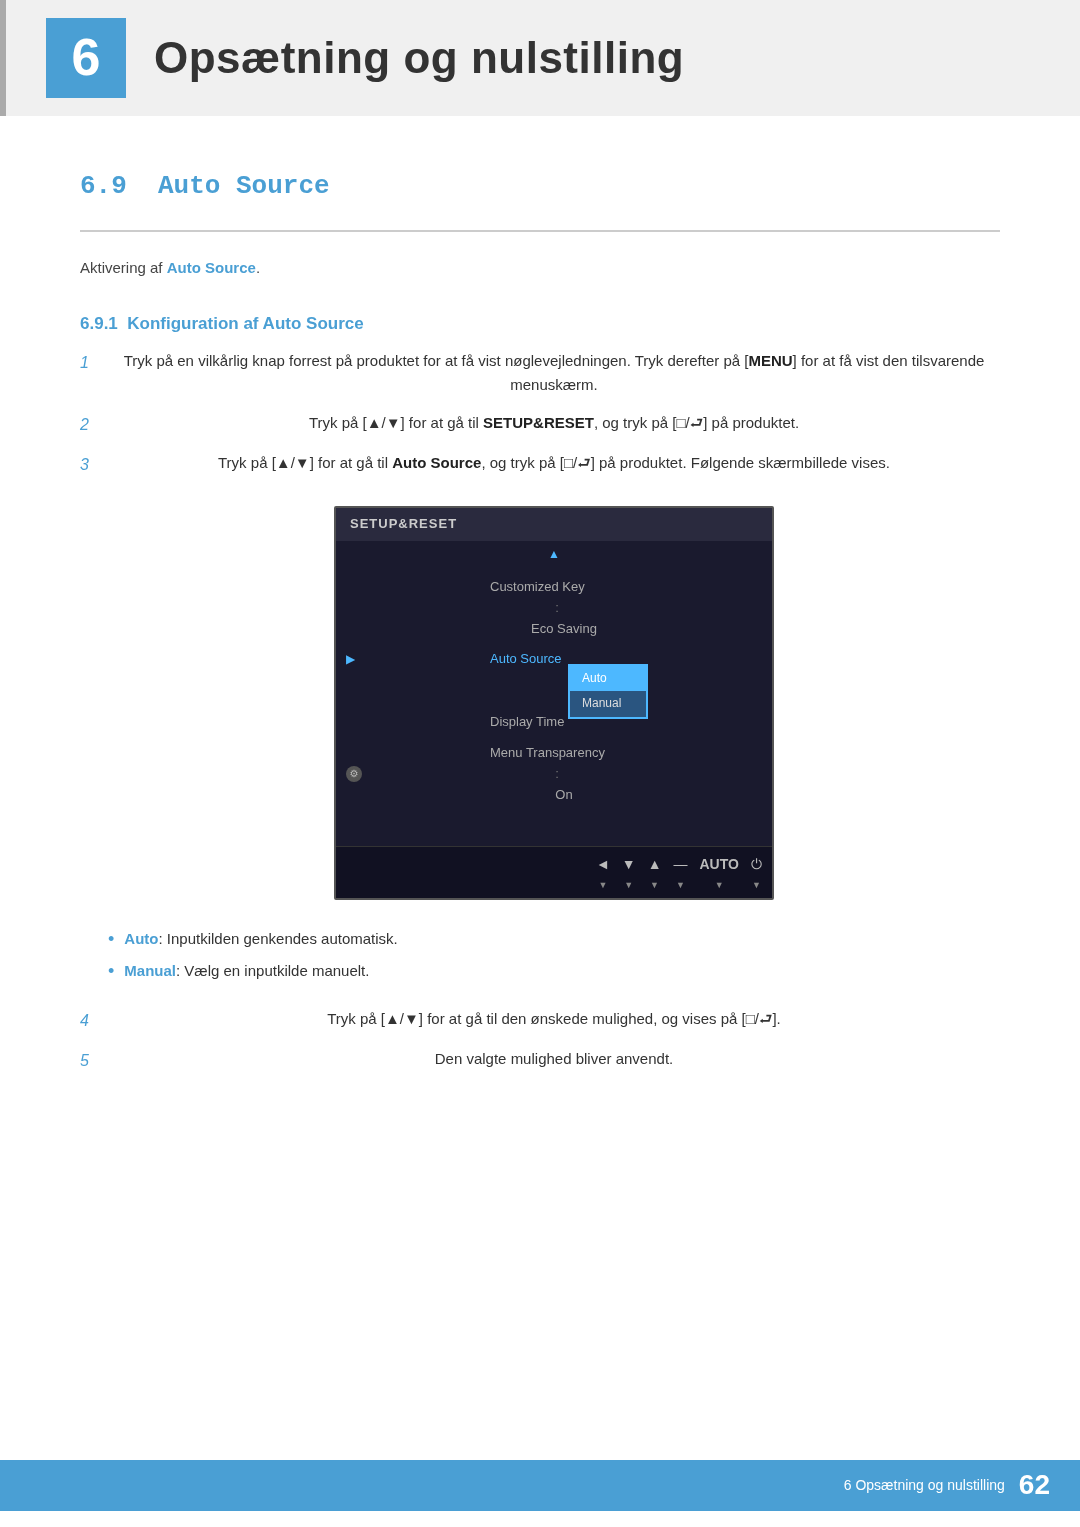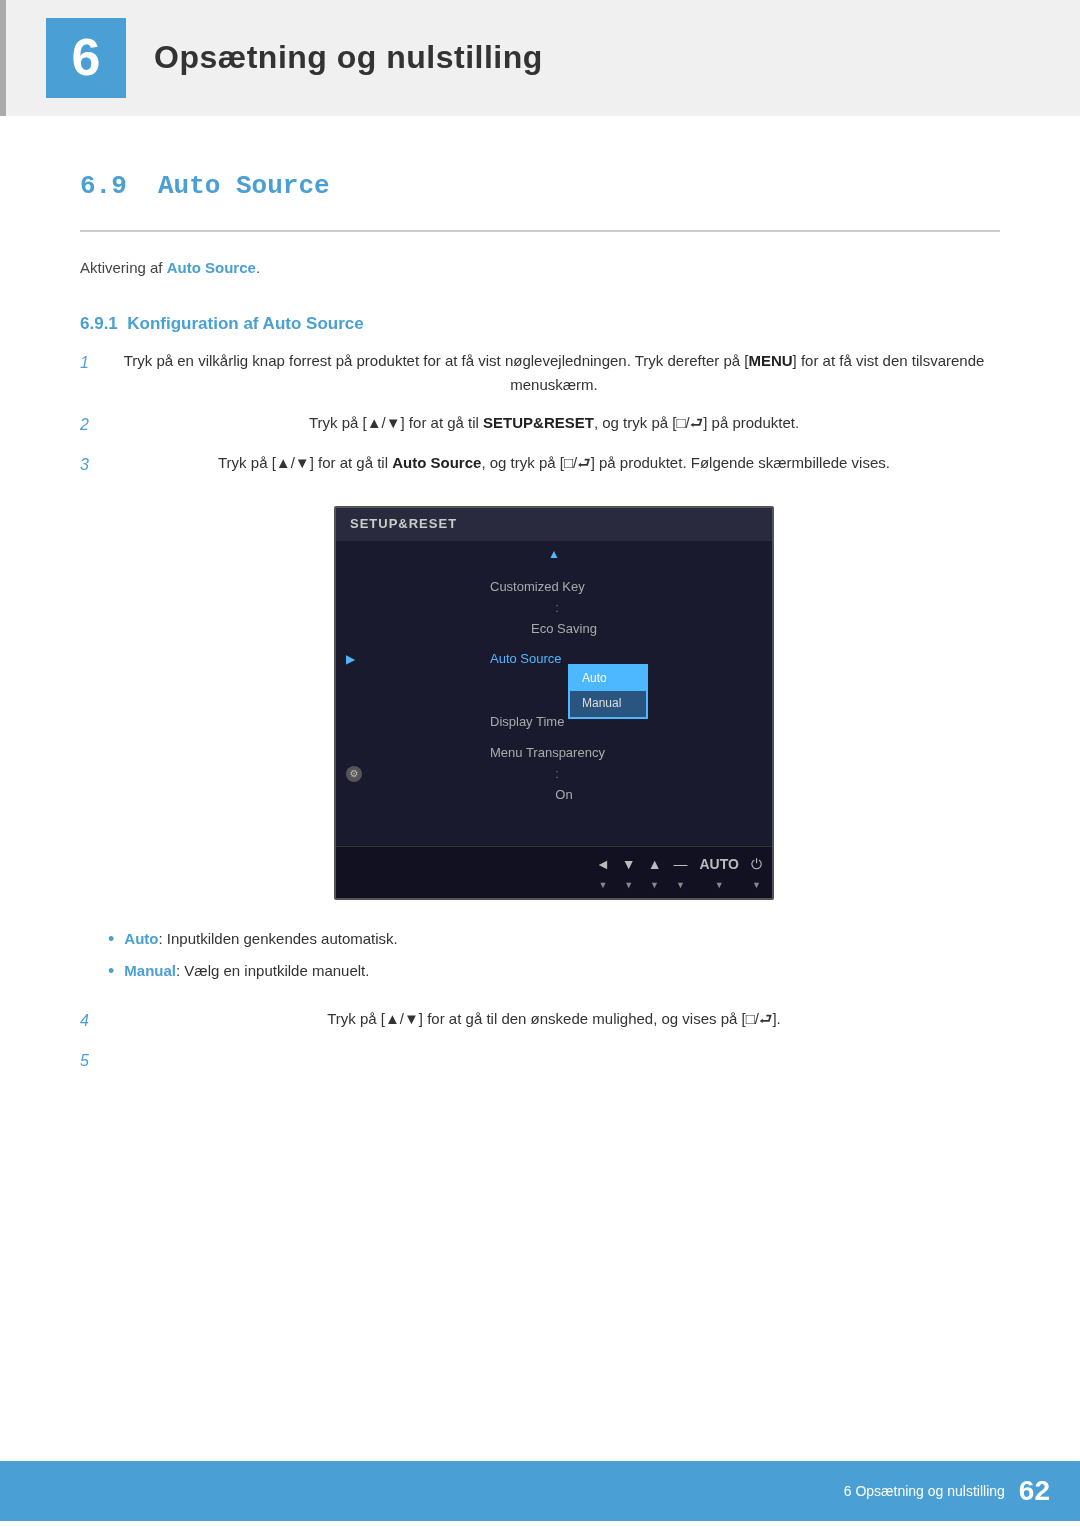--- a/index.html
+++ b/index.html
@@ -32,21 +32,21 @@
       font-weight: bold;
       width: 80px;
       height: 80px;
       display: flex;
       align-items: center;
       justify-content: center;
       margin-right: 28px;
       flex-shrink: 0;
     }
     .chapter-title {
-      font-size: 32px;
+      font-size: 44px;
       font-weight: bold;
       color: #333;
       letter-spacing: 0.5px;
     }
 
     
     .chapter-header-bg {
       position: absolute;
       left: 0; top: 0; right: 0; bottom: 0;
       background-image: repeating-linear-gradient(
@@ -265,30 +265,30 @@
     }
     .bullet-text {
       font-size: 15px;
       color: #333;
       line-height: 1.5;
     }
 
     
     .page-footer {
       position: fixed;
-      bottom: 6px;
+      bottom: 16px;
       left: 0;
       width: 1080px;
       background: #4a9fd4;
       color: white;
       display: flex;
       align-items: center;
       justify-content: flex-end;
       padding: 10px 30px;
-      height: 60px;
+      height: 51px;
     }
     .footer-text {
       font-size: 14px;
       color: white;
       margin-right: 14px;
     }
     .footer-page-number {
       font-size: 28px;
       font-weight: bold;
       color: white;
@@ -450,20 +450,23 @@
 
   <ul class="steps-list">
     <li class="step-item">
       <span class="step-number">4</span>
       <span class="step-text">
         Tryk på [▲/▼] for at gå til den ønskede mulighed, og vises på [□/⮐].
       </span>
     </li>
     <li class="step-item">
       <span class="step-number">5</span>
+      <span class="step-text">
+        Den valgte mulighed bliver anvendt.
+      </span>
     </li>
   </ul>
 
 </div>
 
 <div class="page-footer">
   <span class="footer-text">6 Opsætning og nulstilling</span>
   <span class="footer-page-number">62</span>
 </div>
 

